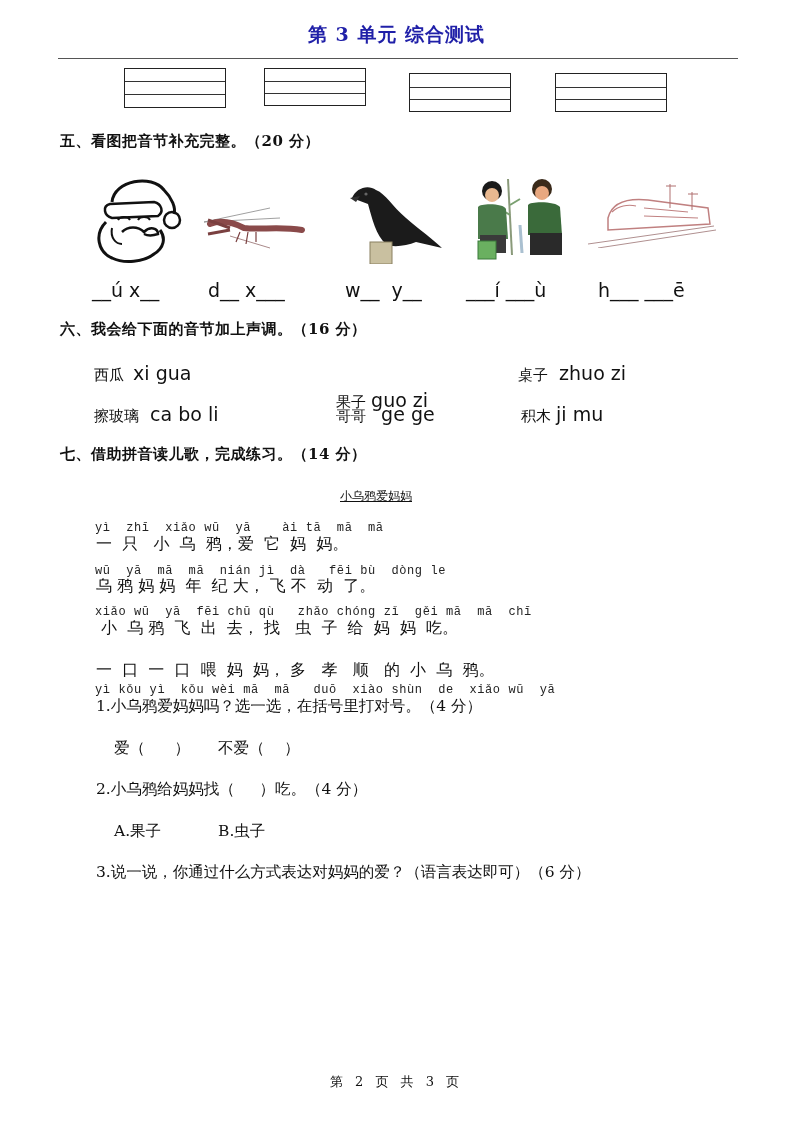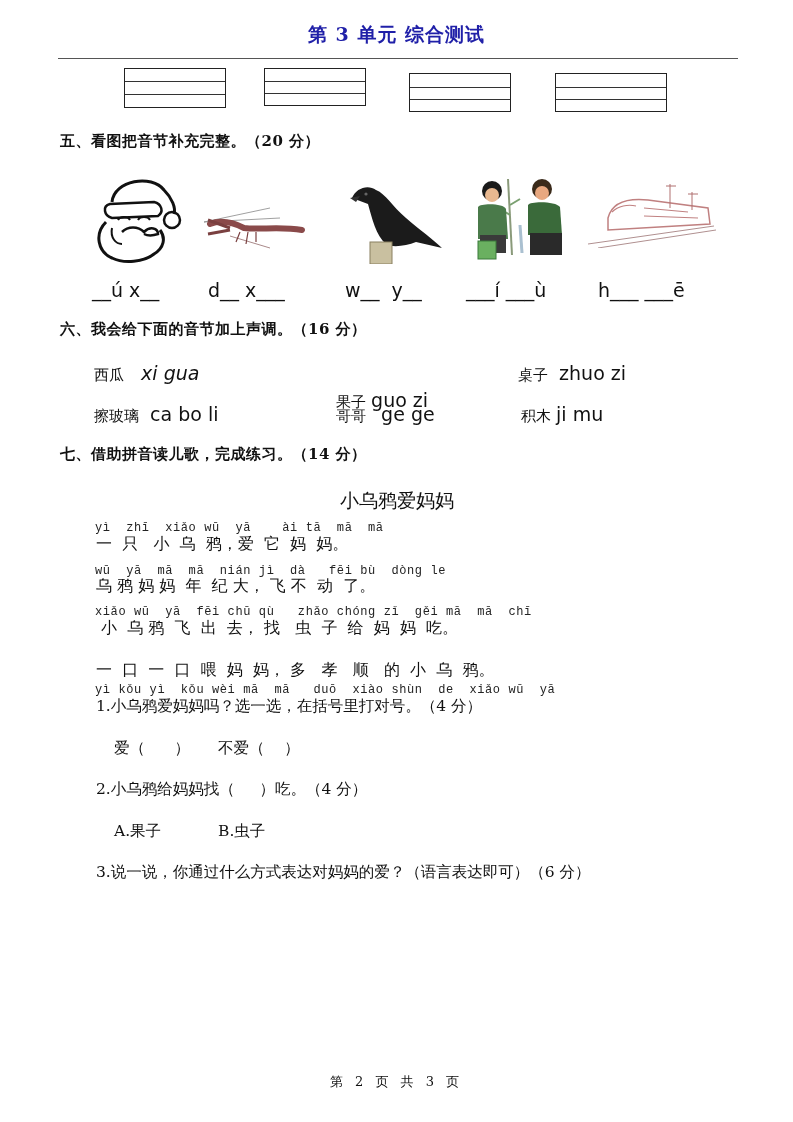--- a/index.html
+++ b/index.html
@@ -8,21 +8,21 @@
   .abs { position:absolute; }
   .title { top:22px; left:0; width:793px; text-align:center; font-size:19px; font-weight:bold;
            color:#2020a8; letter-spacing:1px; font-family:"DejaVu Serif", serif; }
   .rule { top:58px; left:58px; width:680px; height:0; border-top:1.5px solid #555; }
   .grid4 { border:1.5px solid #222; box-sizing:border-box; }
   .grid4 .ln { position:absolute; left:0; right:0; border-top:1.5px solid #333; height:0; }
   .sec { font-weight:bold; font-size:15px; font-family:"DejaVu Serif", serif; letter-spacing:0.5px; }
   .py { font-family:"DejaVu Sans", sans-serif; font-size:19px; color:#111; }
   .cn-small { font-family:"DejaVu Serif", serif; font-size:15px; }
   .pyword { font-family:"DejaVu Sans", sans-serif; font-size:19px; }
-  .poem-title { font-size:19px; font-family:"DejaVu Serif", serif; }
+  .poem-title { font-size:12px; font-family:"DejaVu Serif", serif;text-decoration:underline; }
   .pyline { font-family:Liberation Mono, monospace; font-size:12px; letter-spacing:0.6px; white-space:pre; color:#222; }
   .cnline { font-family:"DejaVu Sans", sans-serif; font-size:16px; white-space:pre; letter-spacing:0px; color:#111; }
   .q { font-size:15.5px; font-family:"DejaVu Serif", serif; }
   .footer { top:1073px; left:0; width:793px; text-align:center; font-size:13px; letter-spacing:4px; }
   .pic { position:absolute; }
 </style>
 </head>
 <body>
 
 <div class="abs title">第 3 单元  综合测试</div>
@@ -103,21 +103,21 @@
 <div class="abs py" style="left:92px;top:279px;white-space:pre;">__ú x__</div>
 <div class="abs py" style="left:208px;top:279px;white-space:pre;">d__ x___</div>
 <div class="abs py" style="left:345px;top:279px;white-space:pre;text-align:center;">w__  y__</div>
 <div class="abs py" style="left:466px;top:279px;white-space:pre;">___í ___ù</div>
 <div class="abs py" style="left:598px;top:279px;white-space:pre;">h___ ___ē</div>
 
 <div class="abs sec" style="left:60px;top:320px;">六、我会给下面的音节加上声调。（16 分）</div>
 
 <div class="abs" style="left:94px;top:362px;">
   <span class="cn-small">西瓜</span>
-  <span class="pyword" style="margin-left:12px;font-style:italic;">xi gua</span>
+  <span class="pyword" style="margin-left:4px;">xi gua</span>
 </div>
 <div class="abs" style="left:336px;top:362px;margin-top:27px;">
   <span class="cn-small">果子</span>
   <span class="pyword">guo zi</span>
 </div>
 <div class="abs" style="left:518px;top:362px;">
   <span class="cn-small">桌子</span>
   <span class="pyword" style="margin-left:6px;">zhuo zi</span>
 </div>
 <div class="abs" style="left:94px;top:403px;">

